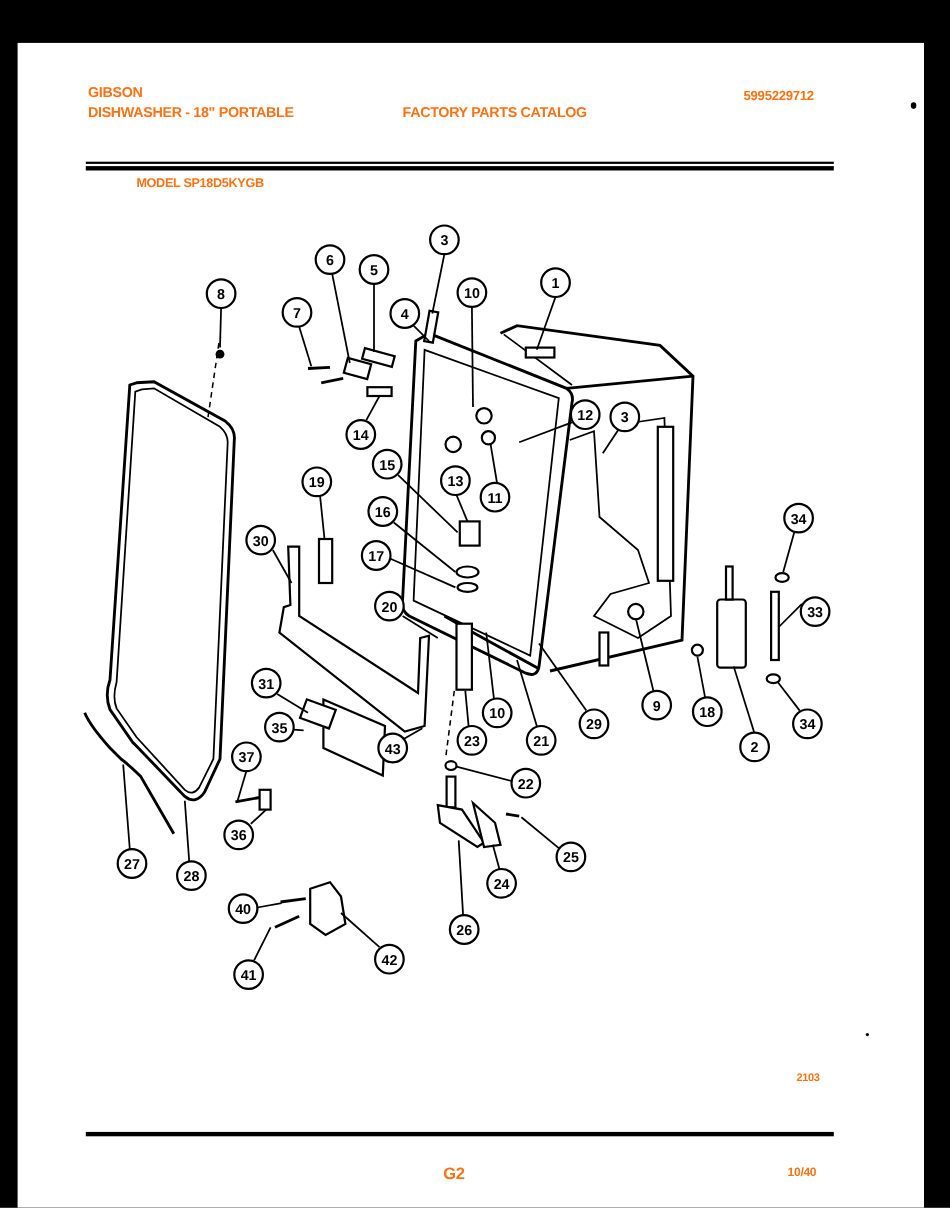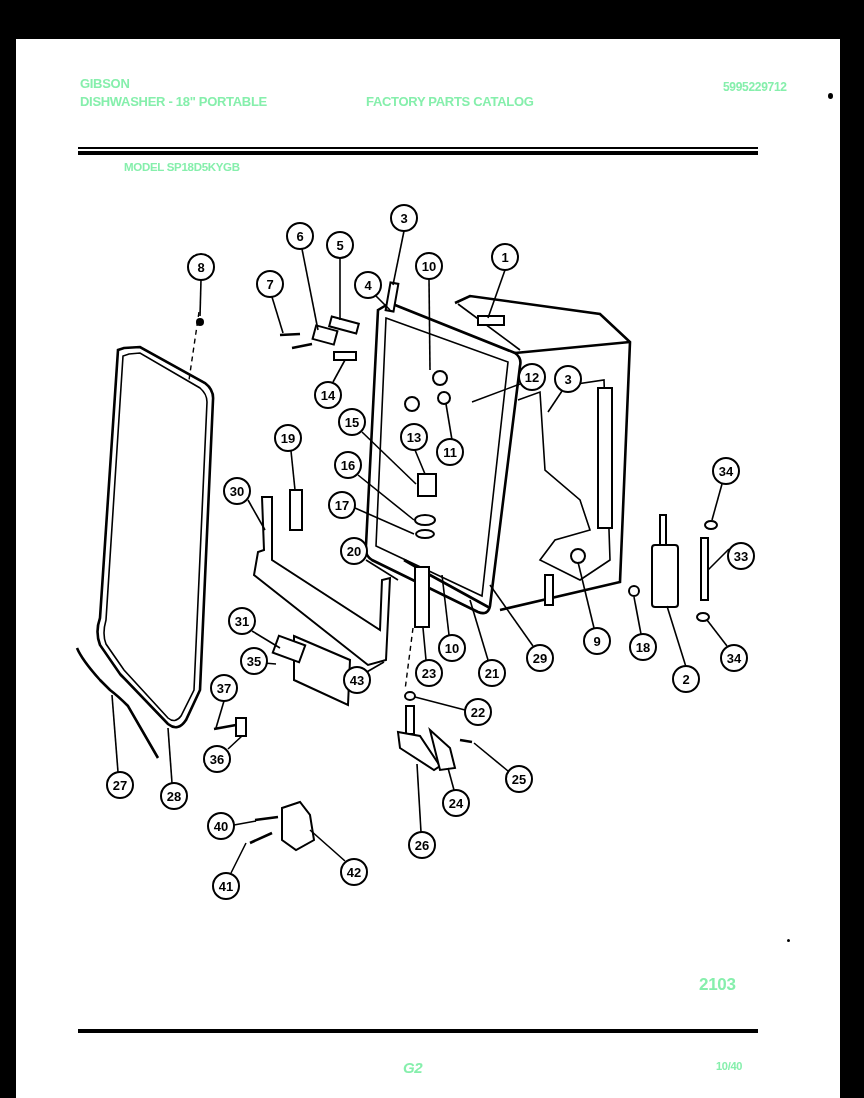--- a/index.html
+++ b/index.html
@@ -1,28 +1,28 @@
 <!DOCTYPE html>
 <html><head>
 <meta charset="utf-8">
 <style>
   html, body { margin:0; padding:0; }
   body { width:864px; height:1098px; background:#000; position:relative; overflow:hidden;
          font-family:"Liberation Sans", sans-serif; }
   .paper { position:absolute; left:16px; top:39px; width:824px; height:1059px; background:#fff; }
-  .t { position:absolute; font-weight:bold; color:#86efac; font-family:"Liberation Sans", sans-serif;
+  .t { position:absolute; font-weight:bold; color:#f97316; font-family:"Liberation Sans", sans-serif;
        letter-spacing:-0.3px; white-space:nowrap; }
   .brand { left:80px; top:76px; font-size:13px; }
   .subtitle { left:80px; top:94px; font-size:13px; }
   .catalog { left:366px; top:94px; font-size:13px; }
-  .partno { left:676px; top:80px; font-size:12px;margin-left:47px; }
+  .partno { left:676px; top:80px; font-size:12px; }
   .model { left:80px; top:161px; font-size:11.5px;padding-left:44px; }
   .rule { position:absolute; background:#000; }
-  .figno { left:699px; top:975px; font-size:17px; }
-  .page { left:403px; top:1059px; font-size:15px;font-style:italic; }
+  .figno { left:724px; top:975px; font-size:10px; }
+  .page { left:403px; top:1059px; font-size:15px; }
   .date { left:716px; top:1060px; font-size:11px; }
   .dot { position:absolute; background:#000; border-radius:50%; }
   svg#diagram { position:absolute; left:0; top:0; }
   .callout circle { fill:#fff; stroke:#000; stroke-width:2; }
   .callout text { font-family:"Liberation Sans", sans-serif; font-weight:bold; font-size:13px;
                   text-anchor:middle; dominant-baseline:central; fill:#000; }
   .ln { stroke:#000; stroke-width:1.6; fill:none; }
   .thick { stroke:#000; stroke-width:2.6; fill:none; }
   .part { stroke:#000; stroke-width:2; fill:#fff; }
   .dash { stroke:#000; stroke-width:1.4; stroke-dasharray:5 4; fill:none; }

